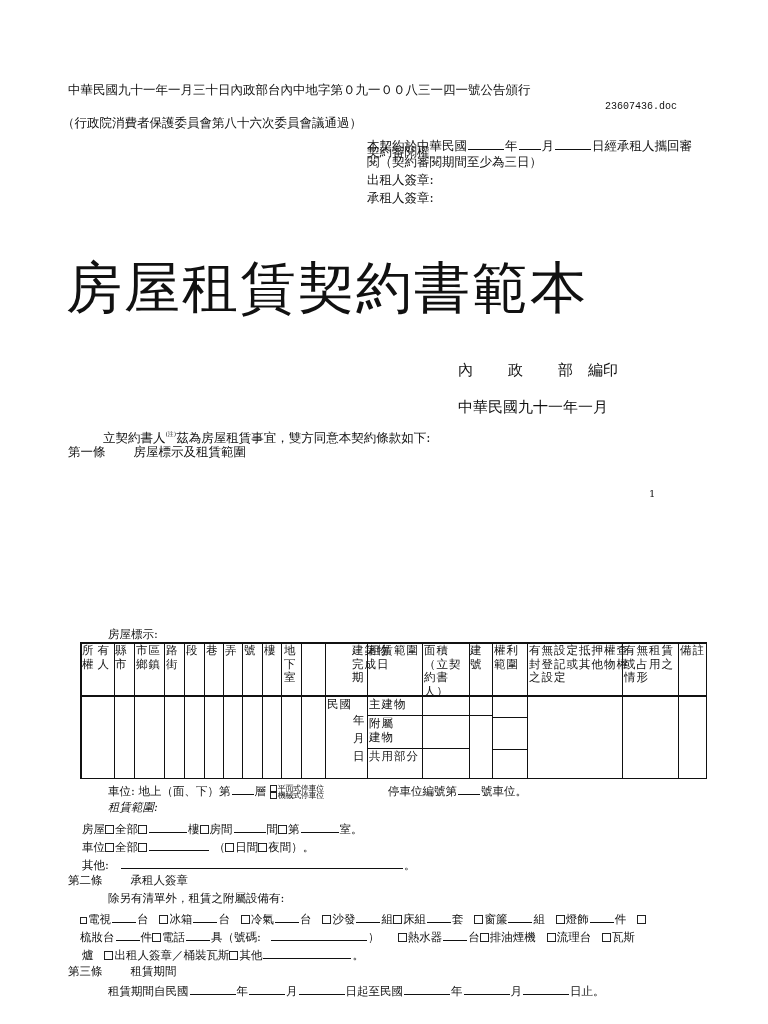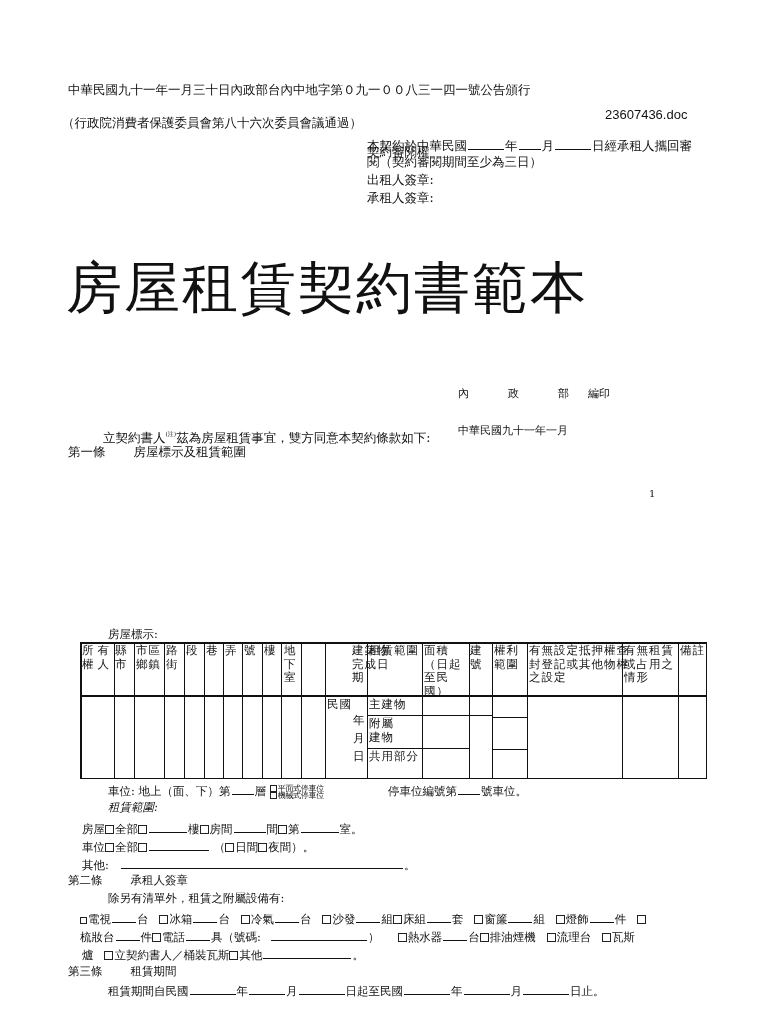--- a/index.html
+++ b/index.html
@@ -3,37 +3,37 @@
 <meta charset="utf-8">
 <style>
   html, body { margin:0; padding:0; background:#ffffff; }
   body { width:768px; height:1024px; position:relative; overflow:hidden;
          font-family: "DejaVu Serif", "Liberation Serif", serif; color:#111; }
   .abs { position:absolute; white-space:nowrap; }
   .t13 { font-size:12.5px; line-height:16px; }
   .t12 { font-size:11.5px; line-height:15px; }
   .small { font-size:8px; font-family:"Liberation Sans", sans-serif; letter-spacing:-0.3px; }
   .title { font-size:56px; line-height:70px; letter-spacing:2px; font-family:"DejaVu Serif", serif; font-weight:normal; }
-  .pub { font-size:11px; line-height:20px;margin-top:24px; }
+  .pub { font-size:15px; line-height:20px; }
   .blank { display:inline-block; border-bottom:1px solid #111; height:12px; vertical-align:baseline; margin:0 1px; }
   .cb { display:inline-block; width:9px; height:9px; border:1px solid #222; vertical-align:-1px; margin-right:1px; box-sizing:border-box; }
   .cb.sm { width:7px; height:7px; }
   sup.note { font-size:6px; vertical-align:6px; }
   
   .grid { position:absolute; left:80px; top:642px; width:627px; height:137px; }
   .vline { position:absolute; top:0; width:1px; background:#111; }
   .hline { position:absolute; height:1px; background:#111; }
   .cell { position:absolute; font-size:11.5px; line-height:13.5px; white-space:normal; word-break:break-all; letter-spacing:1px; }
 </style>
 </head>
 <body>
 
 <div class="abs t13" style="left:68px;top:82px;">中華民國九十一年一月三十日內政部台內中地字第０九一００八三一四一號公告頒行</div>
 <div class="abs t13" style="left:62px;top:115px;">（行政院消費者保護委員會第八十六次委員會議通過）</div>
-<div class="abs" style="left:605px;top:107px;font-size:13px;font-family:Liberation Sans, sans-serif;">23607436.doc</div>
+<div class="abs" style="left:605px;top:101px;font-size:10px;font-family:Liberation Mono, monospace;">23607436.doc</div>
 
 <div class="abs t13" style="left:367px;top:120px;margin-top:24px;">契約審閱權</div>
 <div class="abs t13" style="left:367px;top:137px;">
   <span>本契約於中華民國</span><span class="blank" style="width:36px"></span><span>年</span><span class="blank" style="width:22px"></span><span>月</span><span class="blank" style="width:36px"></span><span>日經承租人攜回審</span>
 </div>
 <div class="abs t13" style="left:367px;top:154px;">閱（契約審閱期間至少為三日）</div>
 <div class="abs t13" style="left:367px;top:172px;">出租人簽章:</div>
 <div class="abs t13" style="left:367px;top:190px;">承租人簽章:</div>
 
 <div class="abs title" style="left:66px;top:253px;">房屋租賃契約書範本</div>
@@ -94,21 +94,21 @@
   <div class="cell" style="left:56px;top:2px;width:28px;">市區鄉鎮</div>
   <div class="cell" style="left:86px;top:2px;width:18px;">路街</div>
   <div class="cell" style="left:106px;top:2px;width:18px;">段</div>
   <div class="cell" style="left:126px;top:2px;width:18px;">巷</div>
   <div class="cell" style="left:145px;top:2px;width:18px;">弄</div>
   <div class="cell" style="left:164px;top:2px;width:18px;">號</div>
   <div class="cell" style="left:184px;top:2px;width:18px;">樓</div>
   <div class="cell" style="left:204px;top:2px;width:14px;">地下室</div>
   <div class="cell" style="left:247px;top:2px;width:40px;padding-left:25px;">建築物完成日期</div>
   <div class="cell" style="left:289px;top:2px;width:54px;">租賃範圍</div>
-  <div class="cell" style="left:344px;top:2px;width:44px;">面積（日起至民國）</div>
+  <div class="cell" style="left:344px;top:2px;width:44px;">面積（立契約書人）</div>
   <div class="cell" style="left:390px;top:2px;width:14px;">建號</div>
   <div class="cell" style="left:414px;top:2px;width:30px;">權利範圍</div>
   <div class="cell" style="left:449px;top:2px;width:100px;">有無設定抵押權查封登記或其他物權之設定</div>
   <div class="cell" style="left:544px;top:2px;width:55px;">有無租賃或占用之情形</div>
   <div class="cell" style="left:600px;top:2px;width:27px;">備註</div>
 
   <div class="cell" style="left:247px;top:56px;">民國</div>
   <div class="cell" style="left:273px;top:72px;">年</div>
   <div class="cell" style="left:273px;top:90px;">月</div>
   <div class="cell" style="left:273px;top:108px;">日</div>
@@ -158,21 +158,21 @@
 
 <div class="abs t12" style="left:80px;top:928px;">
   <span>梳妝台</span><span class="blank" style="width:24px"></span><span>件</span><span class="cb"></span><span>電話</span><span class="blank" style="width:24px"></span><span>具（號碼:</span><span class="blank" style="width:96px;margin-left:10px"></span><span>）</span>&nbsp;&nbsp;&nbsp;&nbsp;
   <span class="cb"></span><span>熱水器</span><span class="blank" style="width:24px"></span><span>台</span><span class="cb"></span><span>排油煙機</span>&nbsp;&nbsp;
   <span class="cb"></span><span>流理台</span>&nbsp;&nbsp;
   <span class="cb"></span><span>瓦斯</span>
 </div>
 
 <div class="abs t12" style="left:82px;top:946px;">
   <span>爐</span>&nbsp;&nbsp;
-  <span class="cb"></span><span>立契約書人／桶裝瓦斯</span><span class="cb"></span><span>其他</span><span class="blank" style="width:88px"></span><span>。</span>
+  <span class="cb"></span><span>出租人簽章／桶裝瓦斯</span><span class="cb"></span><span>其他</span><span class="blank" style="width:88px"></span><span>。</span>
 </div>
 
 <div class="abs t12" style="left:68px;top:964px;">
   <span>第三條</span><span style="display:inline-block;width:28px"></span><span>租賃期間</span>
 </div>
 <div class="abs t12" style="left:108px;top:982px;">
   <span>租賃期間自民國</span><span class="blank" style="width:46px"></span><span>年</span><span class="blank" style="width:36px"></span><span>月</span><span class="blank" style="width:46px"></span><span>日起至民國</span><span class="blank" style="width:46px"></span><span>年</span><span class="blank" style="width:46px"></span><span>月</span><span class="blank" style="width:46px"></span><span>日止。</span>
 </div>
 
 </body></html>

